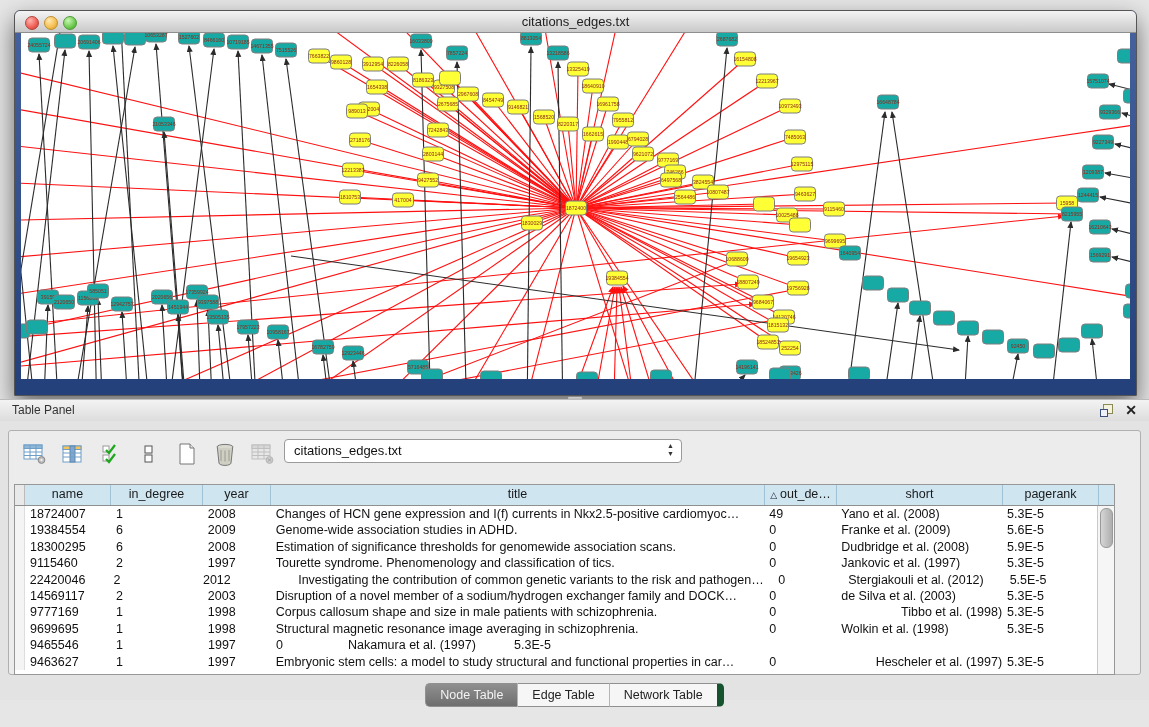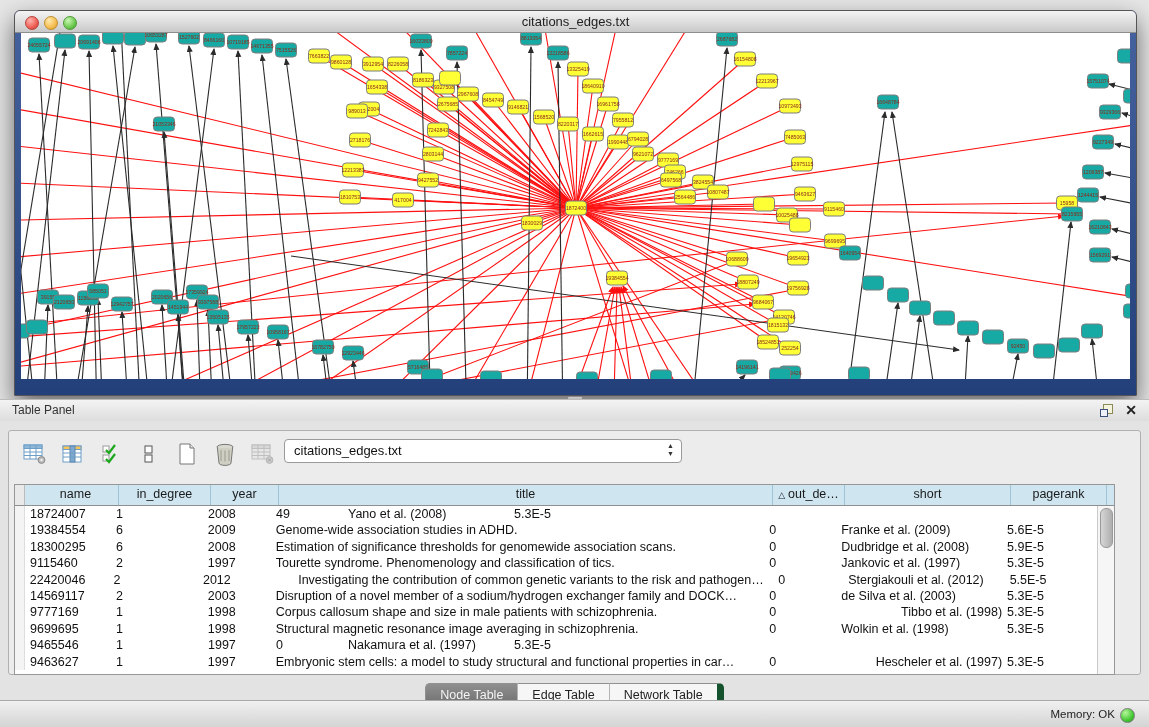--- a/index.html
+++ b/index.html
@@ -809,34 +809,35 @@
           </div>
         </div>
       <div id="combo">
         <span id="combo-value">citations_edges.txt</span>
         <span id="combo-arrows">▲<br>▼</span>
       </div>
 
       <div id="table-wrap">
         <div id="table-header">
             <div class="hcell gcell" style="width: 10px;"></div>
-            <div class="hcell" style="width: 86px; margin-left: 8px;"><span>name</span></div>
+            <div class="hcell" style="width: 86px;"><span>name</span></div>
             <div class="hcell" style="width: 92px;"><span>in_degree</span></div>
             <div class="hcell" style="width: 68px;"><span>year</span></div>
             <div class="hcell" style="width: 494px;"><span>title</span></div>
             <div class="hcell" style="width: 72px;"><span class="sort">△</span><span>out_de…</span></div>
             <div class="hcell" style="width: 166px;"><span>short</span></div>
             <div class="hcell" style="width: 96px;"><span>pagerank</span></div>
           </div>
         <div id="table-body">
             <div class="trow">
               <div class="tcell" style="width: 10px; padding: 0px; background: rgb(244, 244, 244); border-right: 1px solid rgb(221, 221, 221);"></div>
               <div class="tcell" style="width: 86px;">18724007</div>
               <div class="tcell" style="width: 92px;">1</div>
               <div class="tcell" style="width: 68px;">2008</div>
+              <div class="tcell" style="width: 494px;">Changes of HCN gene expression and I(f) currents in Nkx2.5-positive cardiomyoc…</div>
               <div class="tcell" style="width: 72px;">49</div>
               <div class="tcell" style="width: 166px;">Yano et al. (2008)</div>
               <div class="tcell" style="width: 96px;">5.3E-5</div>
             </div>
             <div class="trow">
               <div class="tcell" style="width: 10px; padding: 0px; background: rgb(244, 244, 244); border-right: 1px solid rgb(221, 221, 221);"></div>
               <div class="tcell" style="width: 86px;">19384554</div>
               <div class="tcell" style="width: 92px;">6</div>
               <div class="tcell" style="width: 68px;">2009</div>
               <div class="tcell" style="width: 494px;">Genome-wide association studies in ADHD.</div>
@@ -930,18 +931,14 @@
       </div>
 
       <div id="tabs">
           <div class="tab active">Node Table</div>
           <div class="tab">Edge Table</div>
           <div class="tab">Network Table</div>
         </div>
     </div>
   </div>
 
-  <div id="status-bar">
-    <span id="memory-label">Memory: OK</span>
-    <span id="memory-dot"></span>
-  </div>
 
 </div>
 
 </body></html>

